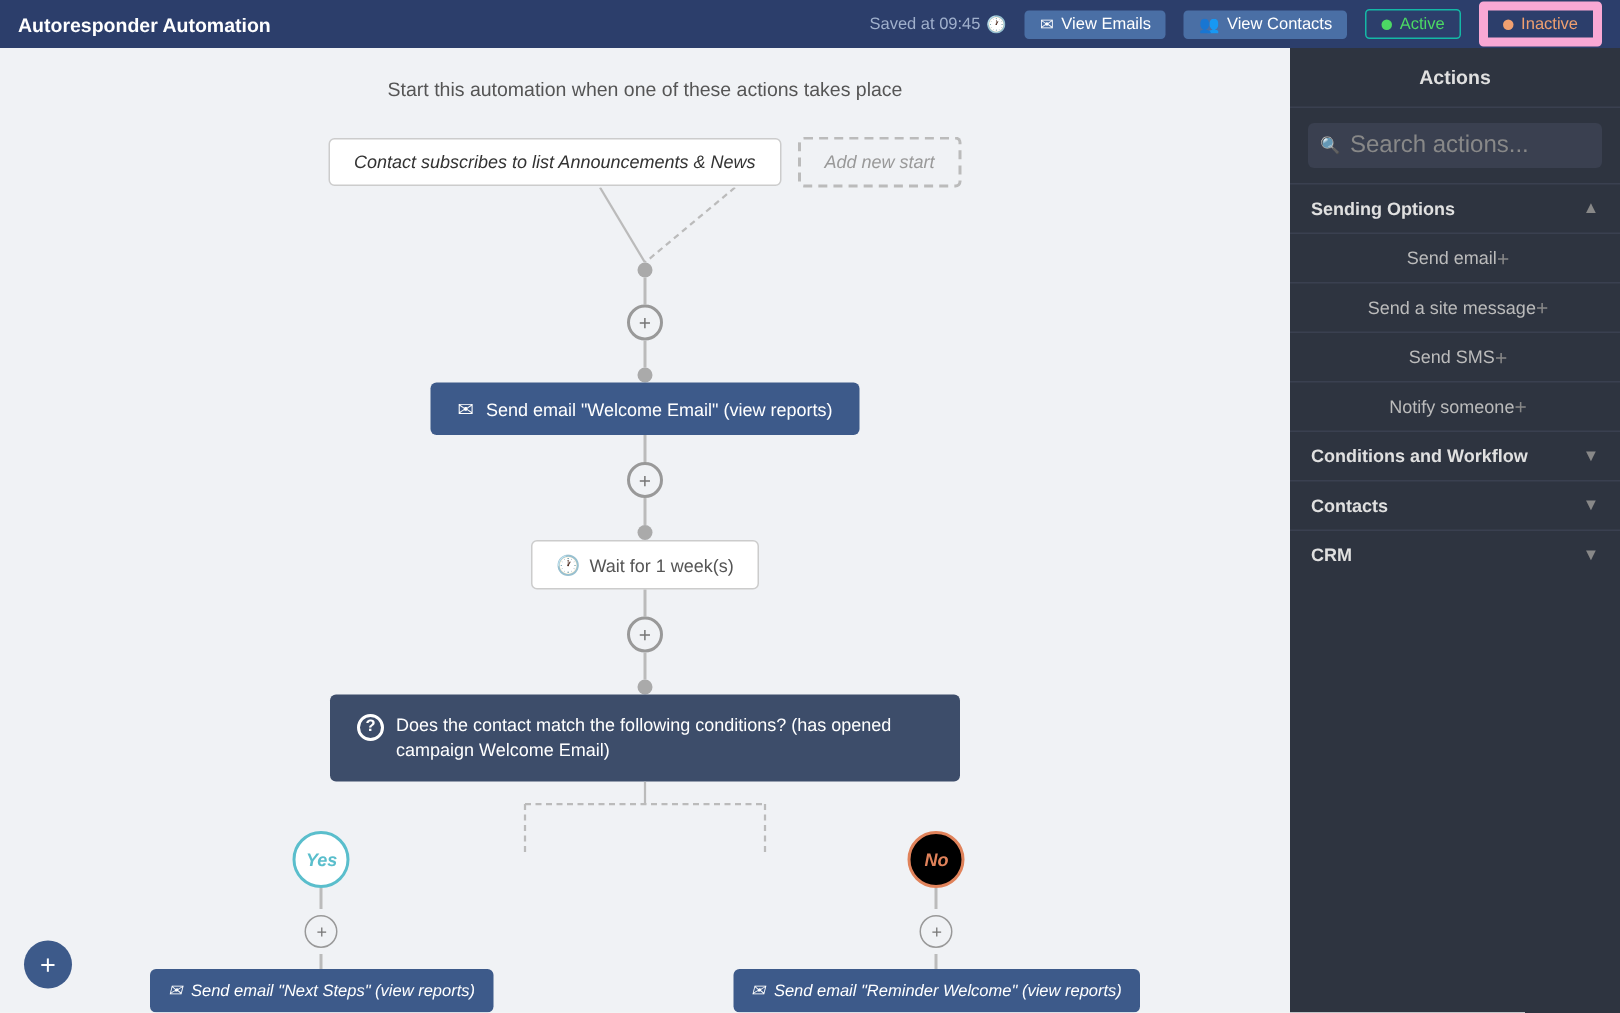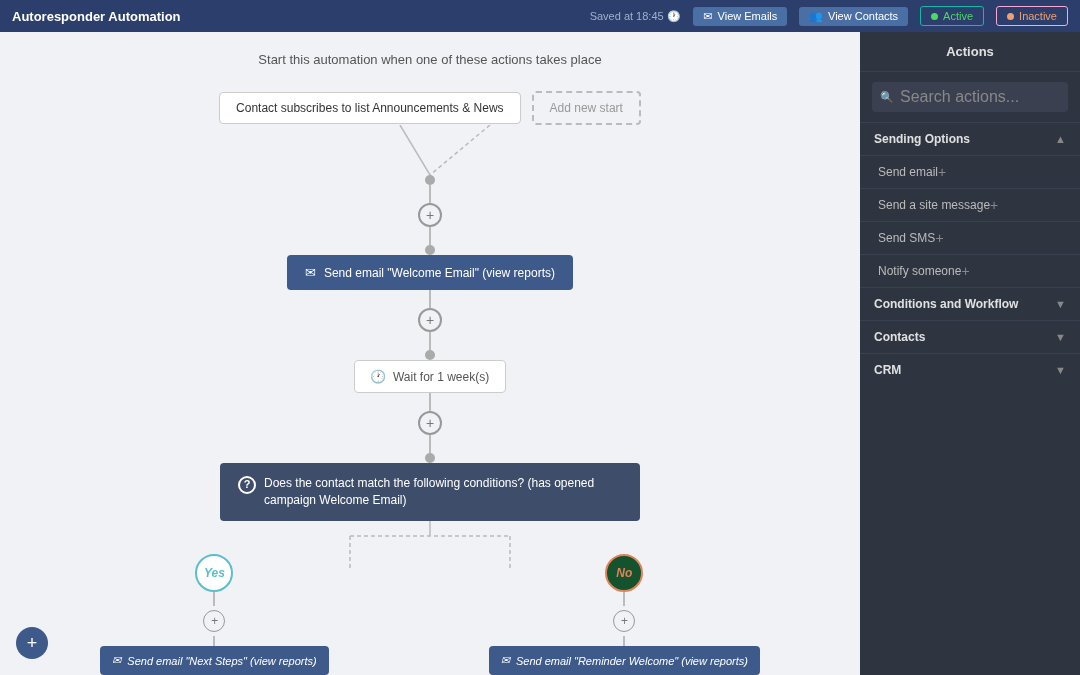--- a/index.html
+++ b/index.html
@@ -49,21 +49,21 @@
     }
     .btn-active {
       background: transparent;
       color: #4cd964;
       border: 1px solid #14b8a6;
       text-align: center;
     }
     .btn-inactive {
       background: transparent;
       color: #f0a070;
-      border: 1px solid #f9a8d4;
+      border: 6px solid #f9a8d4;
     }
     .dot {
       width: 7px; height: 7px; border-radius: 50%; display: inline-block;
     }
     .dot-active { background: #4cd964; }
     .dot-inactive { background: #f0a070; }
 
     
     .main-layout {
       display: flex;
@@ -94,20 +94,21 @@
       margin-bottom: 24px;
     }
 
     
     .flow-row {
       display: flex;
       align-items: center;
       justify-content: center;
       gap: 11px;
       position: relative;
+      font-style: italic;
     }
 
     .start-node {
       background: #fff;
       border: 1px solid #ccc;
       border-radius: 4px;
       padding: 8px 16px;
       font-size: 12px;
       color: #333;
       cursor: pointer;
@@ -220,21 +221,21 @@
       cursor: pointer;
     }
 
     .no-circle {
       width: 38px; height: 38px;
       border-radius: 50%;
       border: 2px solid #e0825a;
       color: #e0825a;
       display: flex; align-items: center; justify-content: center;
       font-size: 12px; font-weight: 600;
-      background: #14532d;
+      background: #000000;
       cursor: pointer;
     }
 
     .small-circle-btn {
       width: 22px; height: 22px;
       border-radius: 50%;
       border: 1.5px solid #999;
       background: #f0f2f5;
       display: flex; align-items: center; justify-content: center;
       cursor: pointer;
@@ -328,38 +329,38 @@
       font-size: 12px;
       font-weight: 600;
       color: #e0e0e0;
       border-top: 1px solid #3a4050;
       cursor: pointer;
     }
 
     .sidebar-action-item {
       display: flex;
       align-items: center;
-      justify-content: flex-start;
+      justify-content: center;
       padding: 8px 14px 8px 18px;
       font-size: 12px;
       color: #bbb;
       cursor: pointer;
       border-top: 1px solid #3a4050;
     }
 
     .plus-icon { color: #888; font-size: 14px; }
     .chevron-icon { color: #888; font-size: 11px; }
   </style>
 </head>
 <body>
 
 <header class="header">
   <span class="header-title">Autoresponder Automation</span>
   <span class="header-saved">
-    <span>Saved at 18:45</span>
+    <span>Saved at 09:45</span>
     <span style="cursor:pointer;">🕐</span>
   </span>
   <button class="header-btn btn-view-emails">
     <span>✉</span>
     <span>View Emails</span>
   </button>
   <button class="header-btn btn-view-contacts">
     <span>👥</span>
     <span>View Contacts</span>
   </button>

